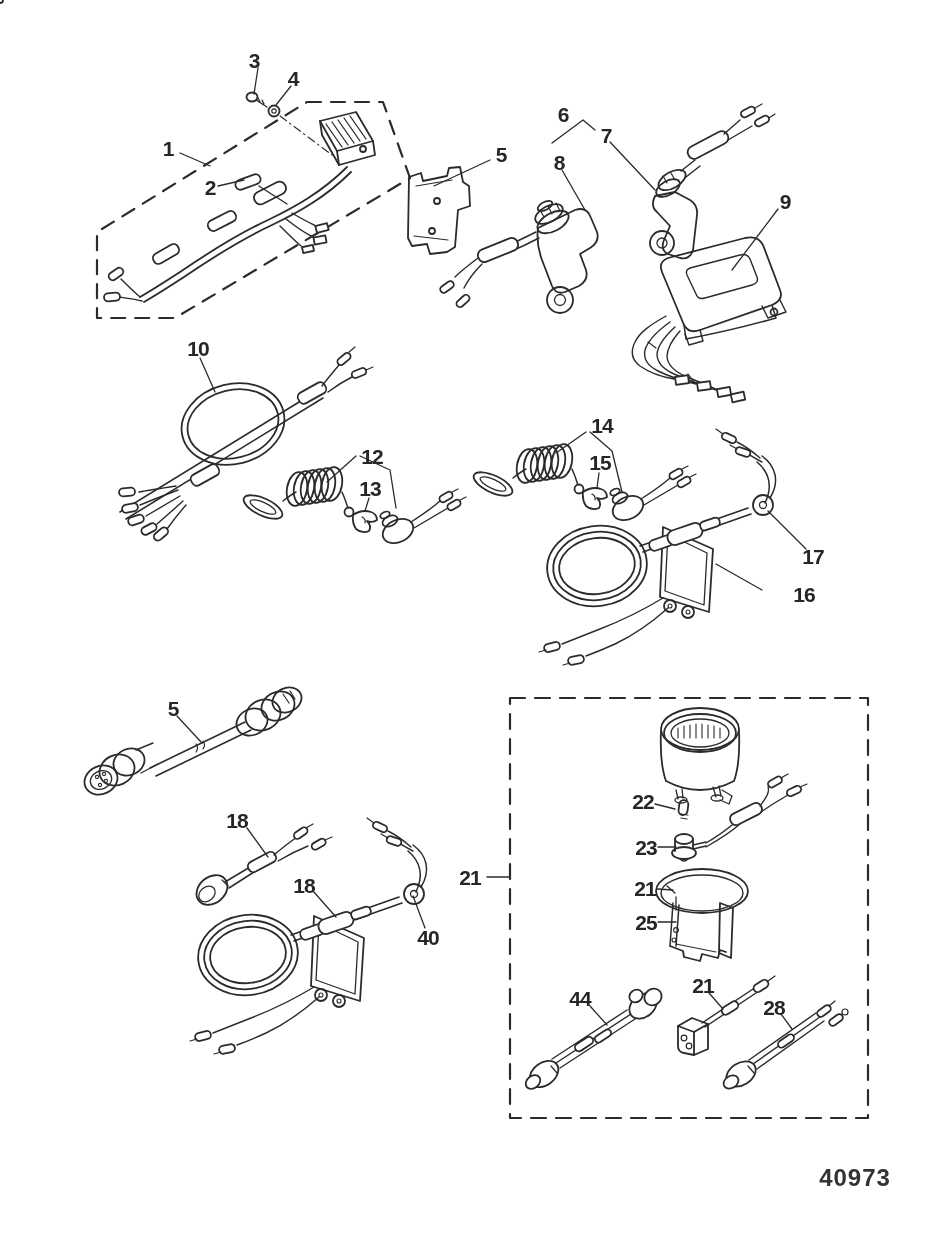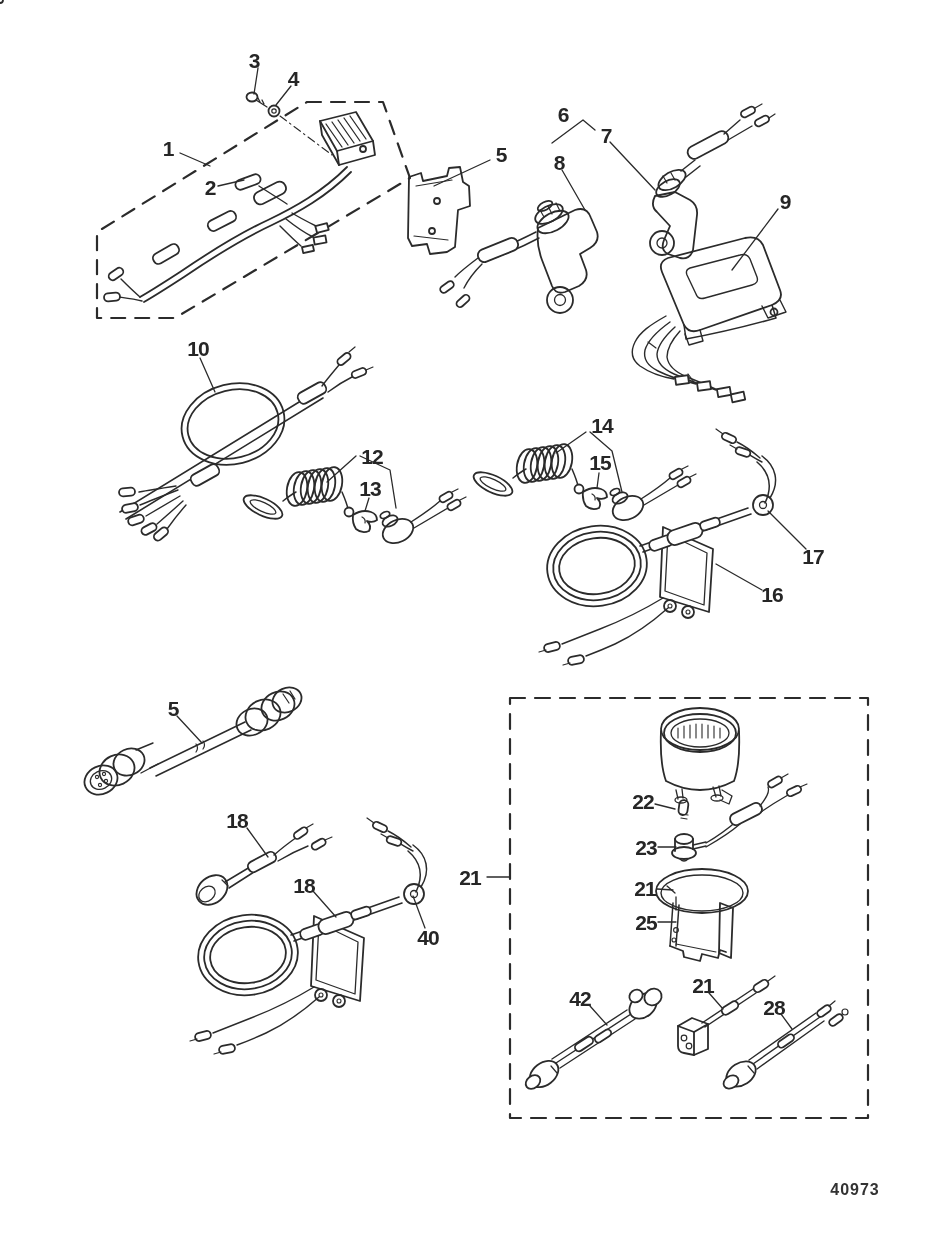--- a/index.html
+++ b/index.html
@@ -5,21 +5,21 @@
   html,body{margin:0;padding:0;background:#ffffff;}
   .page{position:relative;width:945px;height:1233px;background:#ffffff;
         font-family:"Liberation Sans",sans-serif;overflow:hidden;}
   svg.art{position:absolute;left:0;top:0;}
   .callout{position:absolute;transform:translate(-50%,-50%);
            font-family:"Liberation Sans",sans-serif;
            font-weight:700;font-size:21px;color:#262626;line-height:1;
            letter-spacing:-1px;}
   .fignum{position:absolute;transform:translate(-50%,-50%);
           font-family:"Liberation Sans",sans-serif;
-          font-weight:700;font-size:16px;color:#333333;letter-spacing:1px;margin-top:12px;}
+          font-weight:700;font-size:24px;color:#333333;letter-spacing:1px;}
 </style>
 </head>
 <body>
 
 <div class="page">
 
 <svg class="art" width="945" height="1233" viewBox="0 0 945 1233" fill="none" stroke="#2b2b2b" stroke-width="1.8" stroke-linecap="round" stroke-linejoin="round">
 
   <g>
     <polygon points="307,102 383,102 410,178 175,318 97,318 97,232" stroke-dasharray="14 10" stroke-width="2.2"></polygon>
@@ -352,29 +352,29 @@
 <div class="callout" style="left:563px;top:114px">6</div>
 <div class="callout" style="left:606px;top:135px">7</div>
 <div class="callout" style="left:559px;top:162px">8</div>
 <div class="callout" style="left:785px;top:201px">9</div>
 <div class="callout" style="left:198px;top:348px">10</div>
 <div class="callout" style="left:173px;top:708px">5</div>
 <div class="callout" style="left:372px;top:456px">12</div>
 <div class="callout" style="left:370px;top:488px">13</div>
 <div class="callout" style="left:602px;top:425px">14</div>
 <div class="callout" style="left:600px;top:462px">15</div>
-<div class="callout" style="left:772px;top:594px">16</div>
+<div class="callout" style="left:804px;top:594px">16</div>
 <div class="callout" style="left:813px;top:556px">17</div>
 <div class="callout" style="left:237px;top:820px">18</div>
 <div class="callout" style="left:304px;top:885px">18</div>
 <div class="callout" style="left:428px;top:937px">40</div>
 <div class="callout" style="left:470px;top:877px">21</div>
 <div class="callout" style="left:643px;top:801px">22</div>
 <div class="callout" style="left:646px;top:847px">23</div>
 <div class="callout" style="left:645px;top:888px">21</div>
 <div class="callout" style="left:646px;top:922px">25</div>
-<div class="callout" style="left:580px;top:998px">42</div>
+<div class="callout" style="left:580px;top:998px">44</div>
 <div class="callout" style="left:703px;top:985px">21</div>
 <div class="callout" style="left:774px;top:1007px">28</div>
 
 <div class="fignum" style="left:855px;top:1178px">40973</div>
 
 </div>
 
 </body></html>

